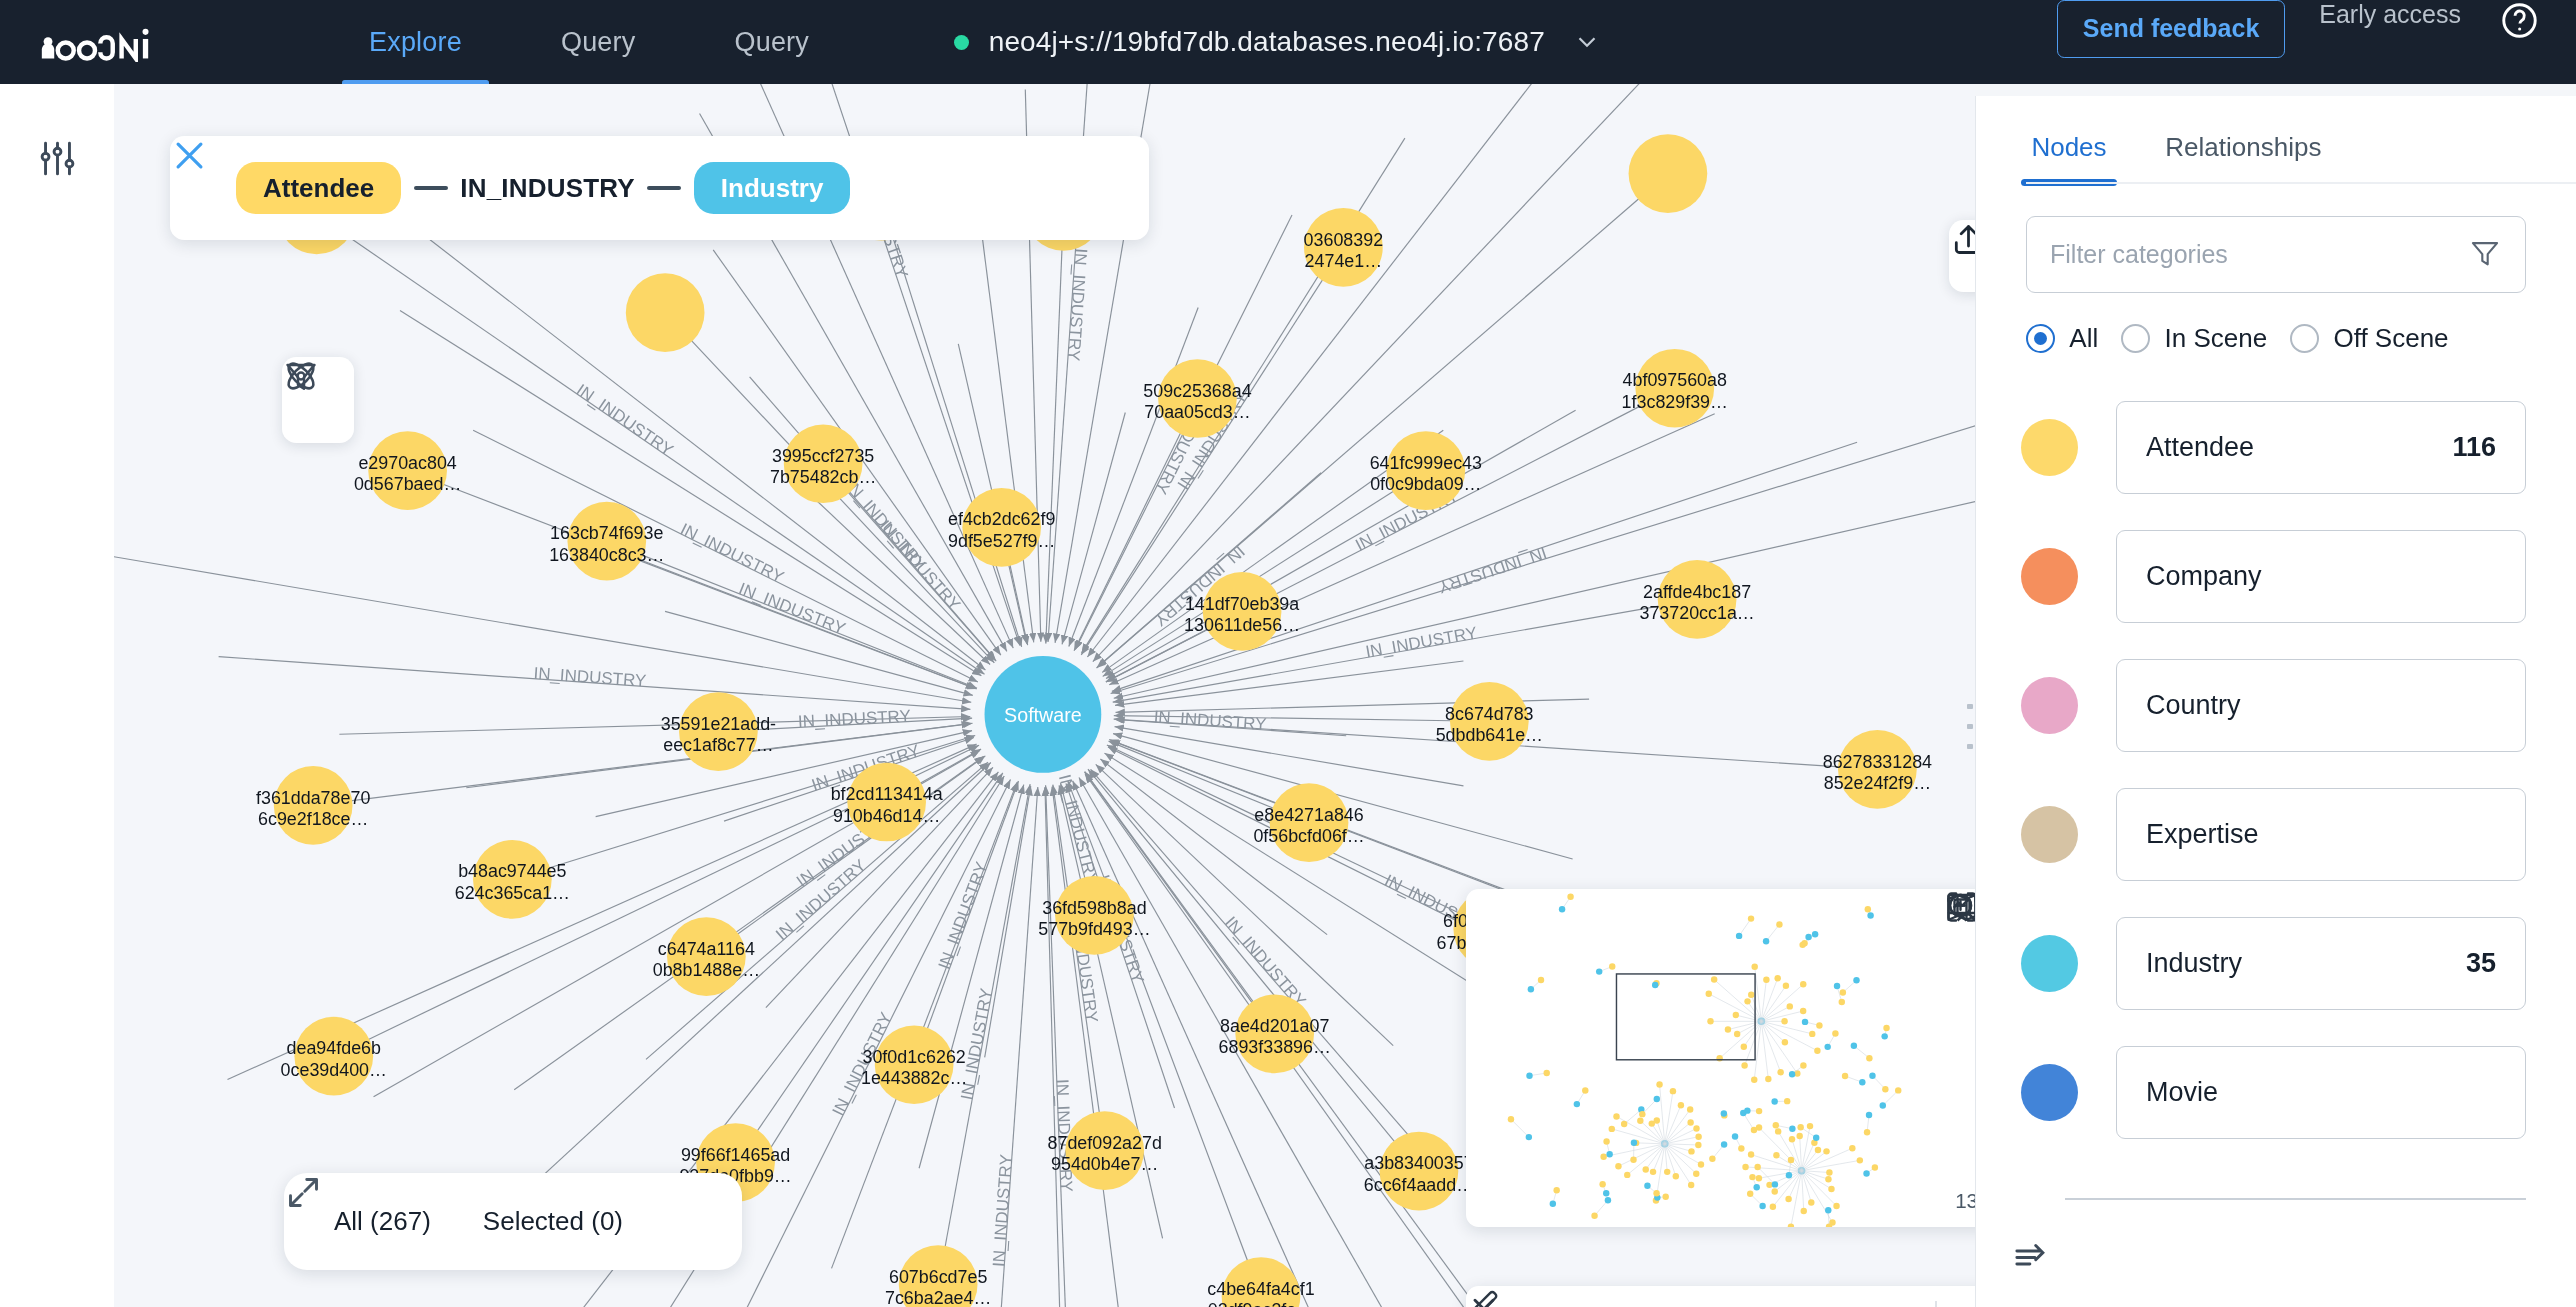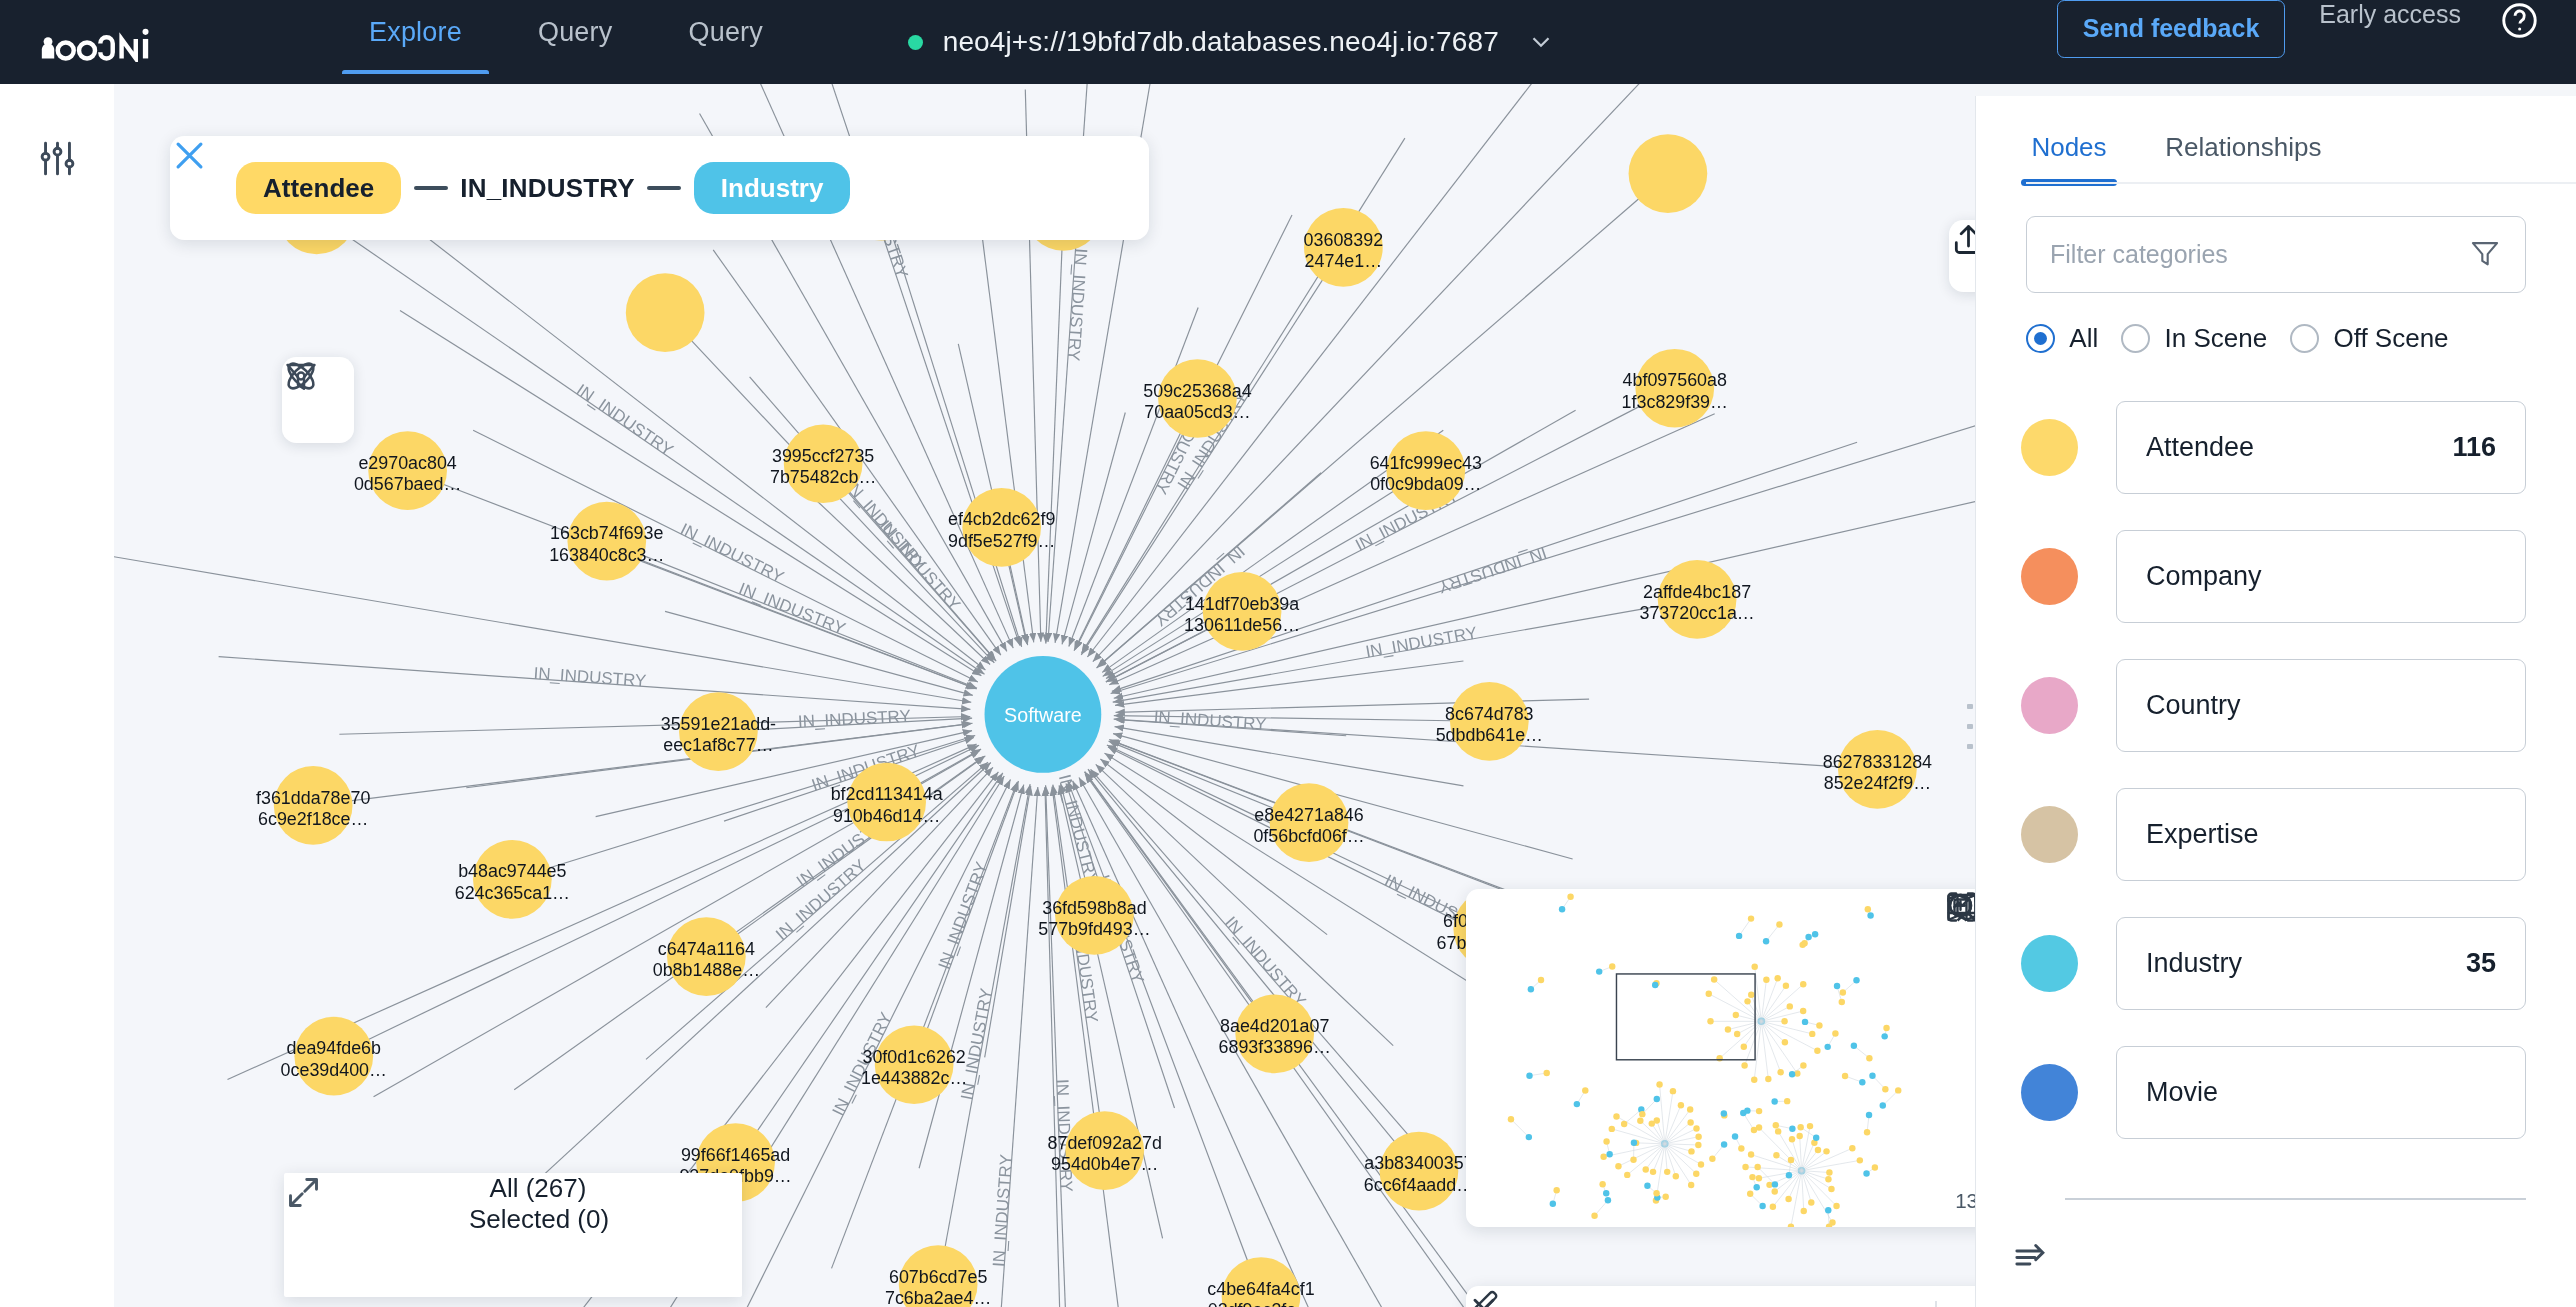--- a/index.html
+++ b/index.html
@@ -11,21 +11,21 @@
   }
 
   
   .topbar {
     position: absolute; top: 0; left: 0;
     width: 2576px; height: 84px;
     background: #18212e;
     display: flex; align-items: center;
   }
   .logo { margin-left: 36px; width: 161px; height: 41px; display:flex; align-items:center; }
-  .nav { display: flex; align-items: flex-end; height: 64px; margin-left: 134px; }
+  .nav { display: flex; align-items: center; height: 64px; margin-left: 134px; gap: 23px; }
   .nav-item {
     position: relative;
     height: 84px; display: flex; align-items: center;
     padding: 0 38px;
     color: #b9c2cc; font-size: 27px; letter-spacing: 0.2px;
     cursor: pointer;
   }
   .nav-item.active { color: #5aa9f8; }
   .nav-item.active::after {
     content: ""; position: absolute; bottom: 0; left: 10.7px; right: 10.7px;
@@ -93,23 +93,23 @@
   .export-btn {
     position: absolute; left: 1835px; top: 136px;
     width: 72px; height: 72px; background: #fff; border-radius: 14.3px;
     box-shadow: 0 2.7px 12.5px rgba(20,30,50,.12);
     display: flex; align-items: center; justify-content: center;
     cursor: pointer; z-index: 20;
   }
 
   .count-bar {
     position: absolute; left: 170px; top: 1089px;
-    width: 458px; height: 124px; background: #fff; border-radius: 2px;
+    width: 458px; height: 97px; background: #fff; border-radius: 23px;
     box-shadow: 0 3.6px 16px rgba(20,30,50,.12);
-    display: flex; align-items: center; z-index: 20; flex-direction: column;
+    display: flex; align-items: center; z-index: 20;
   }
   .count-bar .ci { font-size: 26px; color: #16202d; cursor: pointer; white-space: nowrap; }
   .count-all { margin-left: 50px; }
   .count-sel { margin-left: 52px; }
   .expand-ic { margin-left: auto; margin-right: 41px; cursor: pointer; display:flex; }
 
   .minimap {
     position: absolute; left: 1352px; top: 805px;
     width: 553px; height: 338px; background: #fff; border-radius: 12.5px;
     box-shadow: 0 3.6px 16px rgba(20,30,50,.12); overflow: hidden; z-index: 20;

